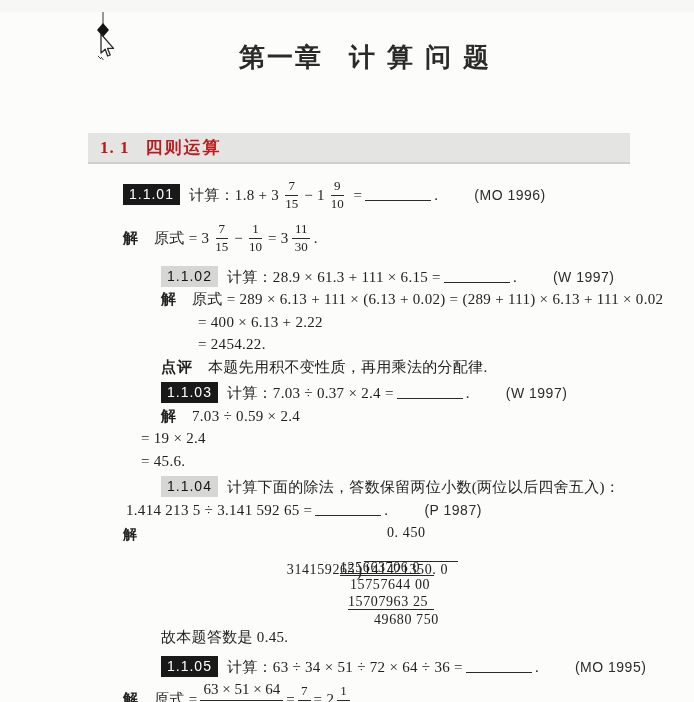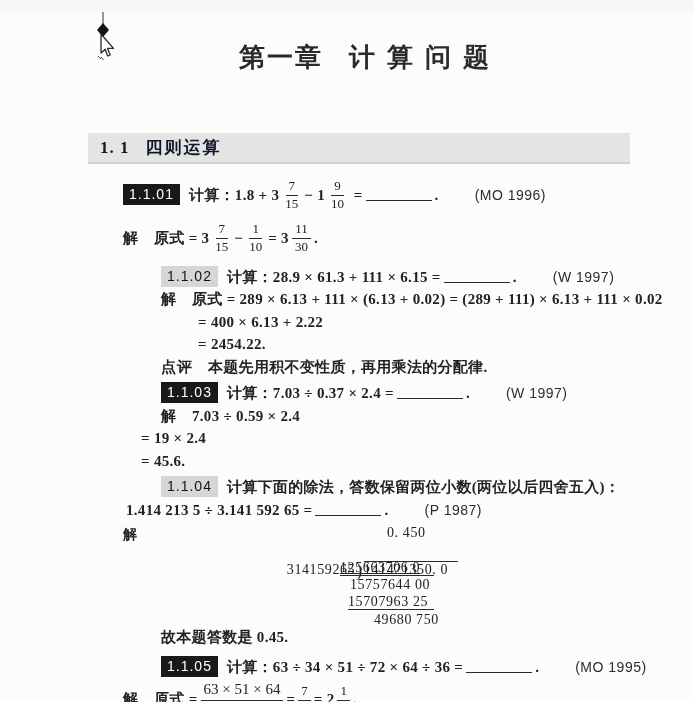--- a/index.html
+++ b/index.html
@@ -19,21 +19,21 @@
     font-size:26px; font-weight:bold; color:#2a2a2a;
   }
   .chapter-title .prefix { margin-right:26px; letter-spacing:2px; }
   .chapter-title .main { letter-spacing:12px; }
 
   
   .section-bar {
     margin:58px 64px 0 88px; height:29px; background:#e4e4e3;
     box-shadow:0 2px 0 #cfcfce;
     display:flex; align-items:center; padding-left:12px;
-    font-weight:bold; font-size:17px; color:#0f172a;
+    font-weight:bold; font-size:17px; color:#b91c1c;
   }
   .section-bar .sec-num { margin-right:16px; letter-spacing:1px; }
   .section-bar .sec-title { letter-spacing:2px; }
 
   
   .content { margin:0 28px 0 88px; padding-top:13px; font-size:15px; line-height:1.3; }
   .line { display:block; white-space:nowrap;padding-left:38px; }
   .has-frac { padding:5px 0; }
   .m-badge { margin-left:35px; }          
   .m-eq2   { margin-left:72px; }          
@@ -42,21 +42,21 @@
 
   .badge {
     display:inline-block; padding:1px 6px 2px; margin-right:9px;
     font-family:"Liberation Sans","DejaVu Sans",sans-serif;
     font-weight:normal; font-size:14px; letter-spacing:1px; vertical-align:1px;
   }
   .badge.dark  { background:#191919; color:#ffffff; }
   .badge.light { background:#d6d6d5; color:#141414; }
 
   .bold-label { font-weight:bold; margin-right:15px; letter-spacing:1px; }
-  .t { letter-spacing:0.3px;font-weight:bold; }
+  .t { letter-spacing:0.3px; }
 
   .frac {
     display:inline-flex; flex-direction:column; align-items:center;
     vertical-align:middle; font-size:13px; line-height:1.15;
     margin:0 3px; position:relative; top:-1px;
   }
   .frac .fnum { padding:0 3px 1px; border-bottom:1.4px solid #2a2a2a; }
   .frac .fden { padding:1px 3px 0; }
   .frac.big { font-size:15px; }
 

